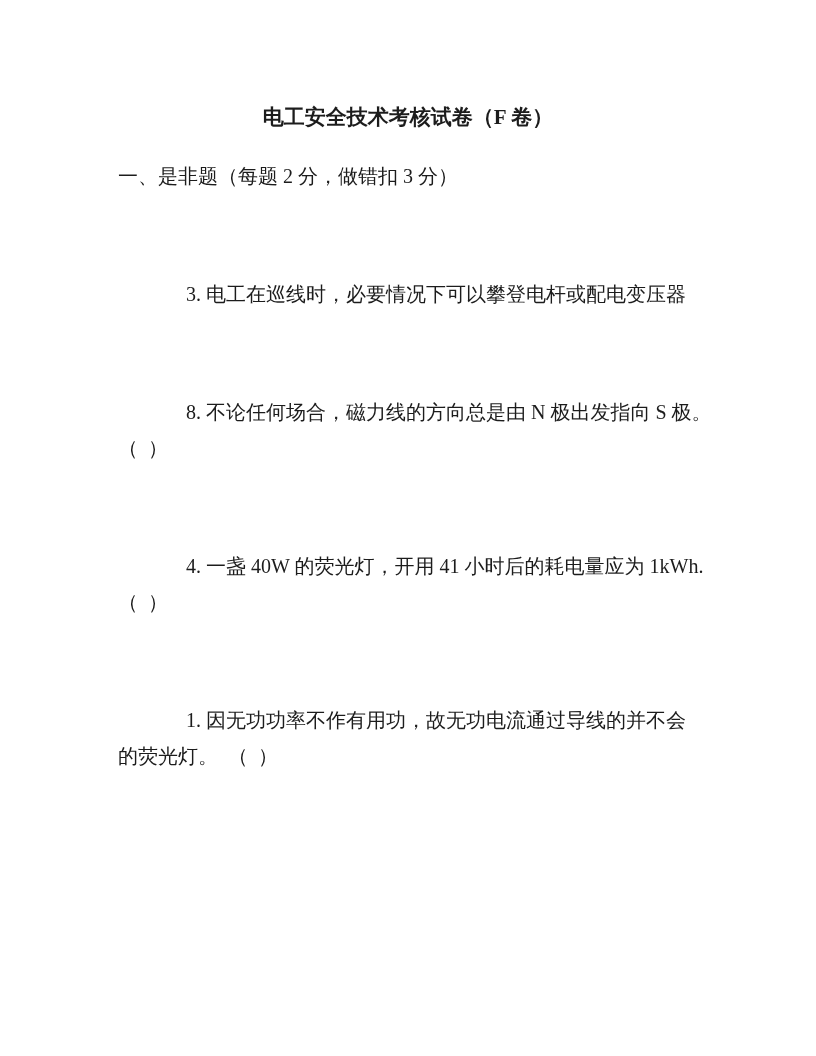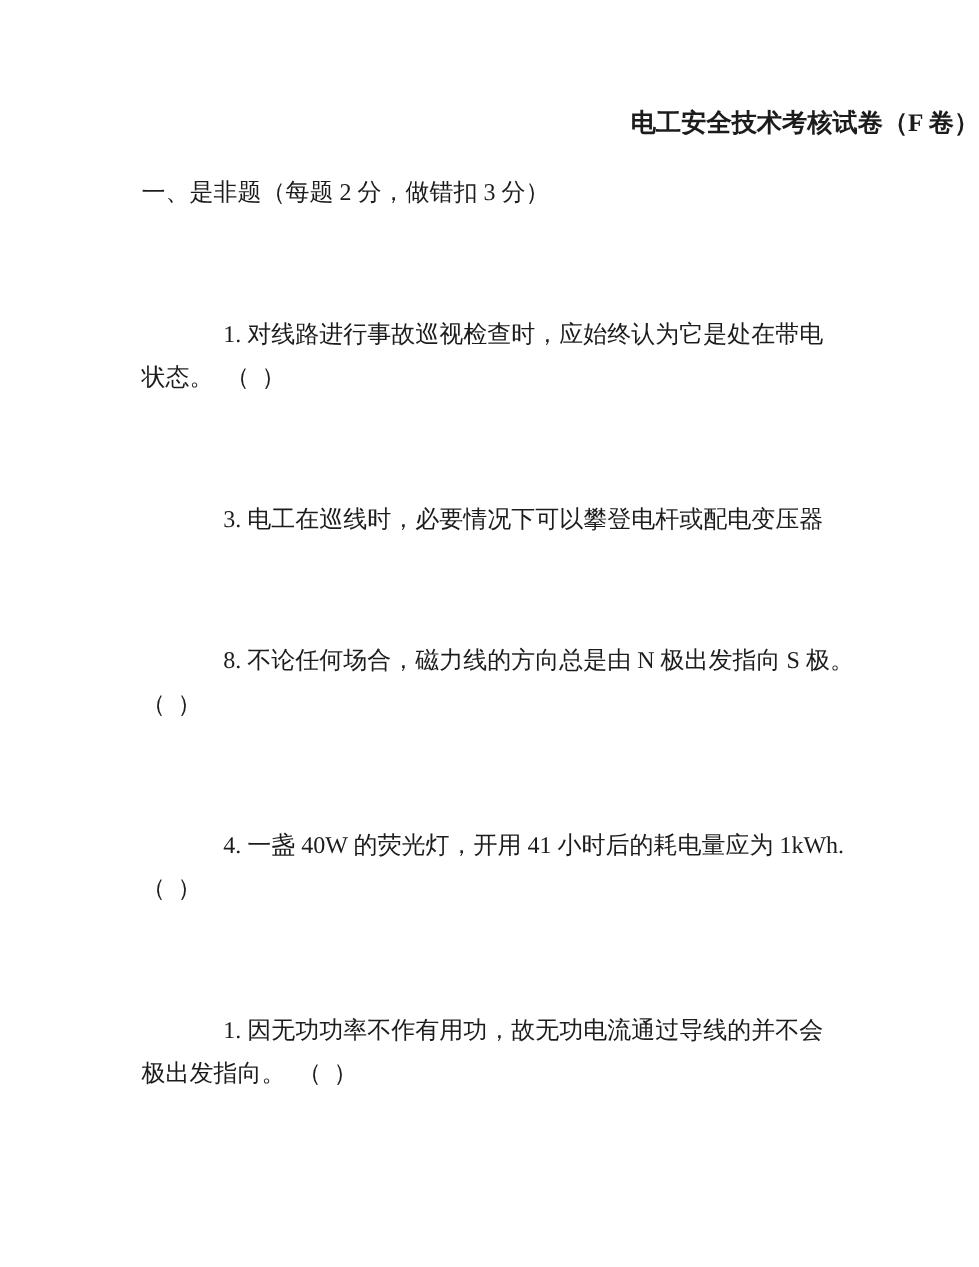--- a/index.html
+++ b/index.html
@@ -12,25 +12,25 @@
     width: 816px;
     height: 1056px;
     box-sizing: border-box;
     padding-top: 88px;
     overflow: hidden;
     background: #ffffff;
     color: #1c1c1c;
     font-family: "Liberation Serif", "DejaVu Serif", serif;
   }
   .doc-title {
-    margin: 0;
+    margin: 15px;
     font-size: 21px;
     line-height: 28px;
     font-weight: bold;
-    text-align: right;
+    text-align: center;
     white-space: pre;
   }
   .content {
     margin-left: 118px;
     margin-right: 100px;
   }
   .section-heading {
     margin: 27px 0 16px 0;
     font-size: 20px;
     line-height: 36px;
@@ -53,38 +53,34 @@
 <body>
 
 <div class="page">
 
   <h1 class="doc-title">电工安全技术考核试卷（F 卷）</h1>
 
   <div class="content">
 
     <h2 class="section-heading">一、是非题（每题 2 分，做错扣 3 分）</h2>
 
-    <div class="question">
-      <div class="line first">1. 对线路进行事故巡视检查时，应始终认为它是处在带电</div>
-      <div class="line">状态。  （  ）</div>
-    </div>
 
     <div class="question">
       <div class="line first">3. 电工在巡线时，必要情况下可以攀登电杆或配电变压器</div>
     </div>
 
     <div class="question">
       <div class="line first">8. 不论任何场合，磁力线的方向总是由 N 极出发指向 S 极。</div>
       <div class="line">（  ）</div>
     </div>
 
     <div class="question">
       <div class="line first">4. 一盏 40W 的荧光灯，开用 41 小时后的耗电量应为 1kWh.</div>
       <div class="line">（  ）</div>
     </div>
 
     <div class="question">
       <div class="line first">1. 因无功功率不作有用功，故无功电流通过导线的并不会</div>
-      <div class="line">极出发指向。  （  ）</div>
+      <div class="line">的荧光灯。  （  ）</div>
     </div>
 
   </div>
 </div>
 
 </body></html>

